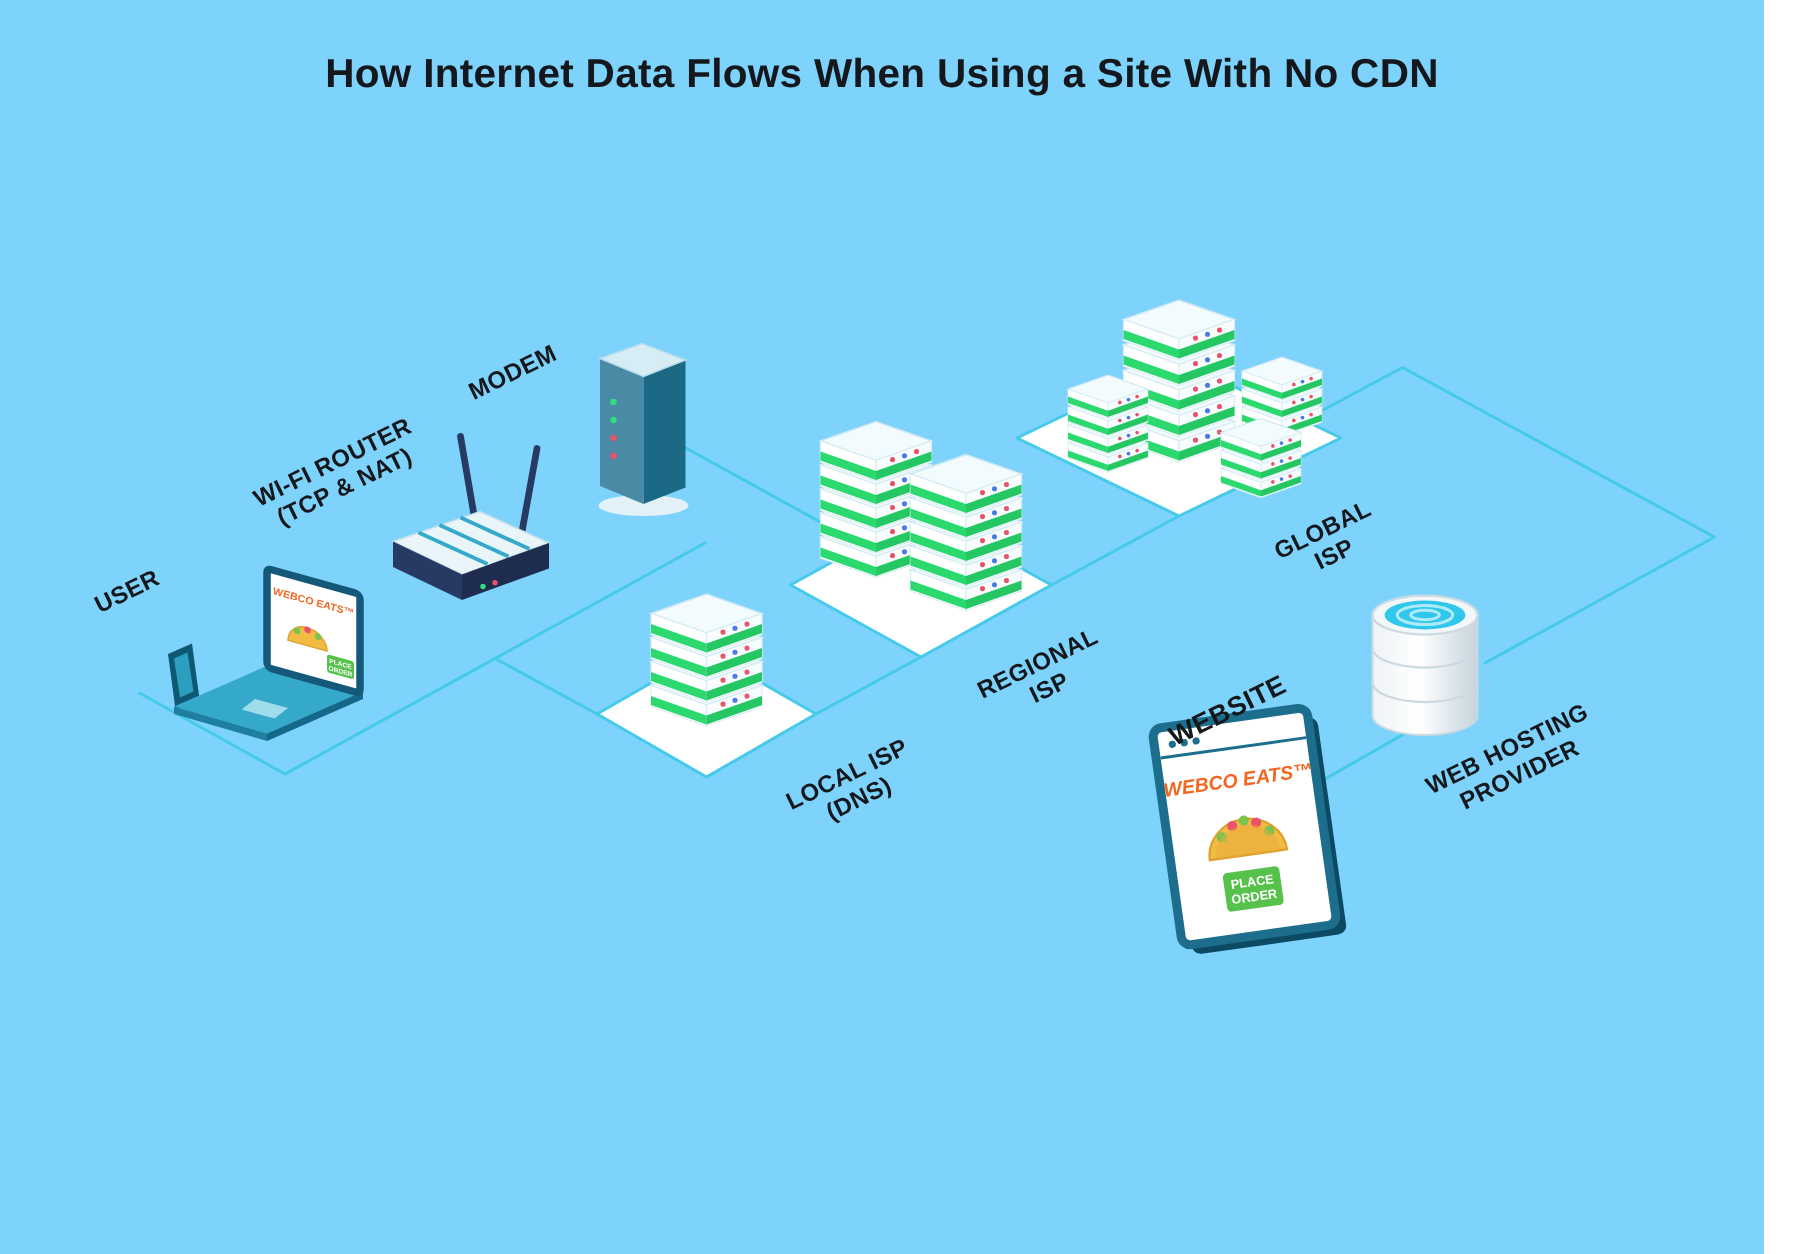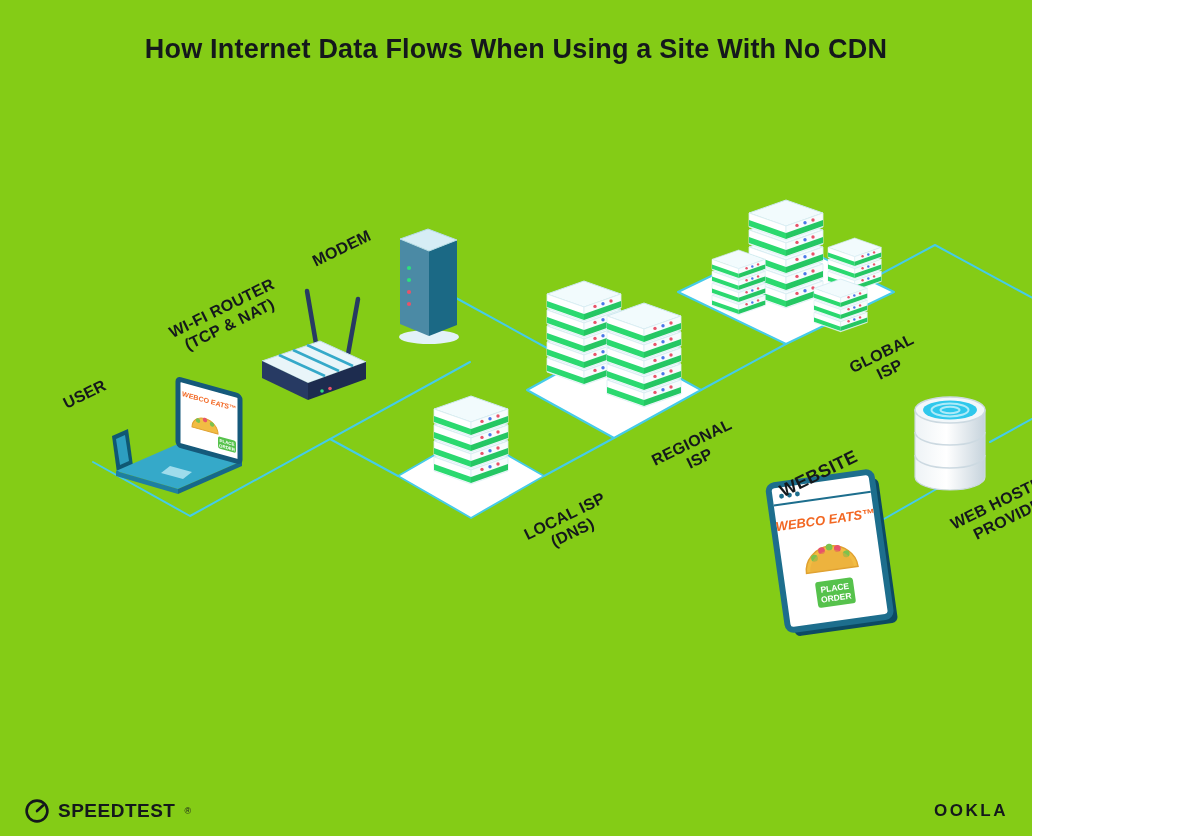--- a/index.html
+++ b/index.html
@@ -1,17 +1,17 @@
 <!DOCTYPE html>
 <html><head>
 <meta charset="utf-8">
 <style>
   html,body{margin:0;padding:0;}
   body{width:1200px;height:836px;background:#ffffff;font-family:"Liberation Sans",sans-serif;}
-  .page{position:relative;width:1032px;height:836px;background:#84cc16;overflow:hidden;}
+  .page{position:relative;width:1176px;height:836px;background:#7dd3fc;overflow:hidden;}
   .header{position:absolute;top:34px;left:0;width:100%;text-align:center;z-index:2;}
   .title{font-size:27px;font-weight:700;color:#14181c;letter-spacing:.2px;margin:0;}
   .subtitle{font-size:22px;font-weight:400;color:#525e66;margin:9px 0 0;}
   .diagram{position:absolute;left:0;top:0;z-index:1;}
   .footer{position:absolute;left:0;bottom:12px;width:100%;display:flex;justify-content:space-between;align-items:center;padding:0 24px;box-sizing:border-box;z-index:2;}
   .speedtest-logo{display:flex;align-items:center;gap:8px;}
   .speedtest-word{font-size:19px;font-weight:700;letter-spacing:.5px;color:#14181c;}
   .tm{font-size:9px;color:#14181c;margin-left:1px;}
   .ookla-word{font-size:17px;font-weight:700;letter-spacing:2.5px;color:#14181c;}
   svg text{font-family:"Liberation Sans",sans-serif;}
@@ -201,25 +201,14 @@
       <g transform="translate(821,479) rotate(-26)">
         <text class="lbl" text-anchor="middle" font-size="18">WEBSITE</text>
       </g>
       <g transform="translate(1007,504) rotate(-26)">
         <text class="lbl" text-anchor="middle" font-size="16">WEB HOSTING</text>
         <text class="lbl" text-anchor="middle" font-size="16" y="19">PROVIDER</text>
       </g>
     </g>
   </svg>
 
-  <div class="footer">
-    <div class="speedtest-logo">
-      <svg width="26" height="26" viewBox="0 0 26 26">
-        <circle cx="13" cy="13" r="10.4" fill="none" stroke="#14181c" stroke-width="2.6"></circle>
-        <line x1="13" y1="13" x2="19" y2="7.5" stroke="#14181c" stroke-width="2.6" stroke-linecap="round"></line>
-      </svg>
-      <span class="speedtest-word">SPEEDTEST</span>
-        <sup class="tm">®</sup>
-    </div>
-    <div class="ookla-word">OOKLA</div>
-  </div>
 
 </div>
 
 </body></html>

